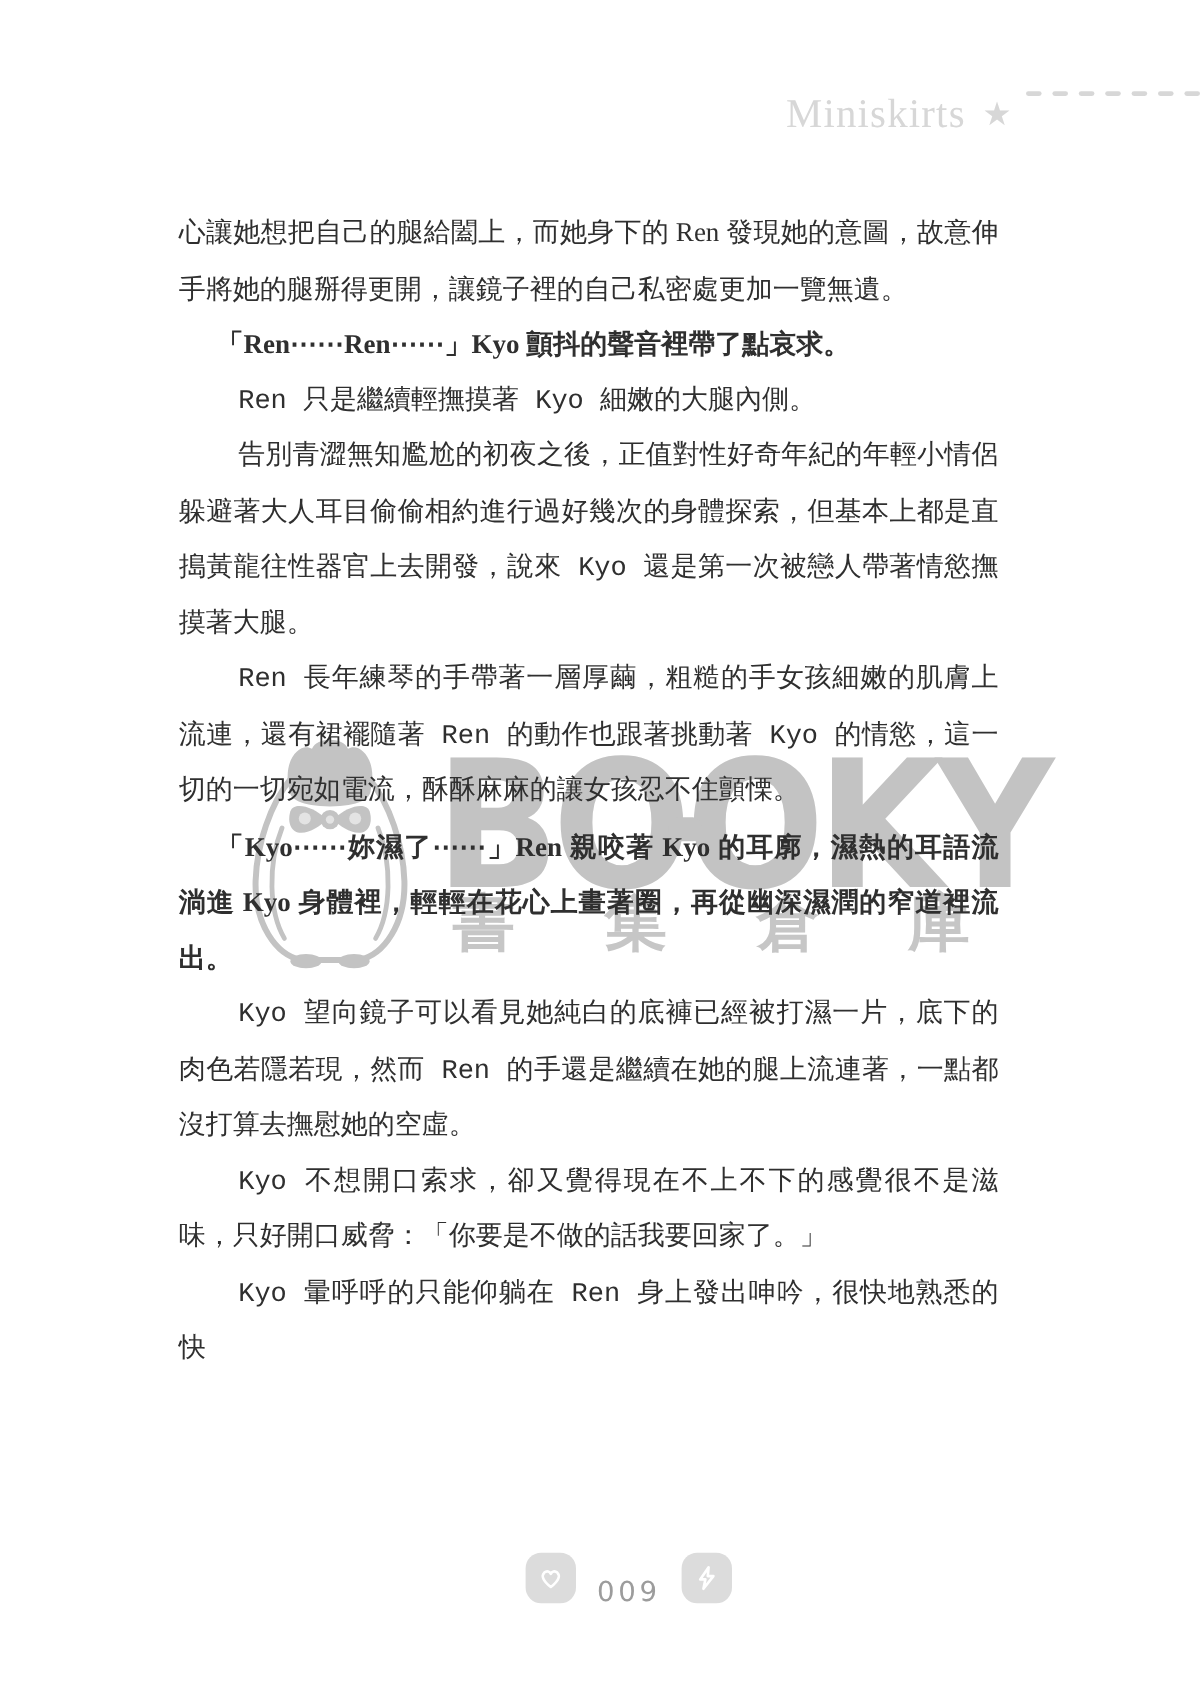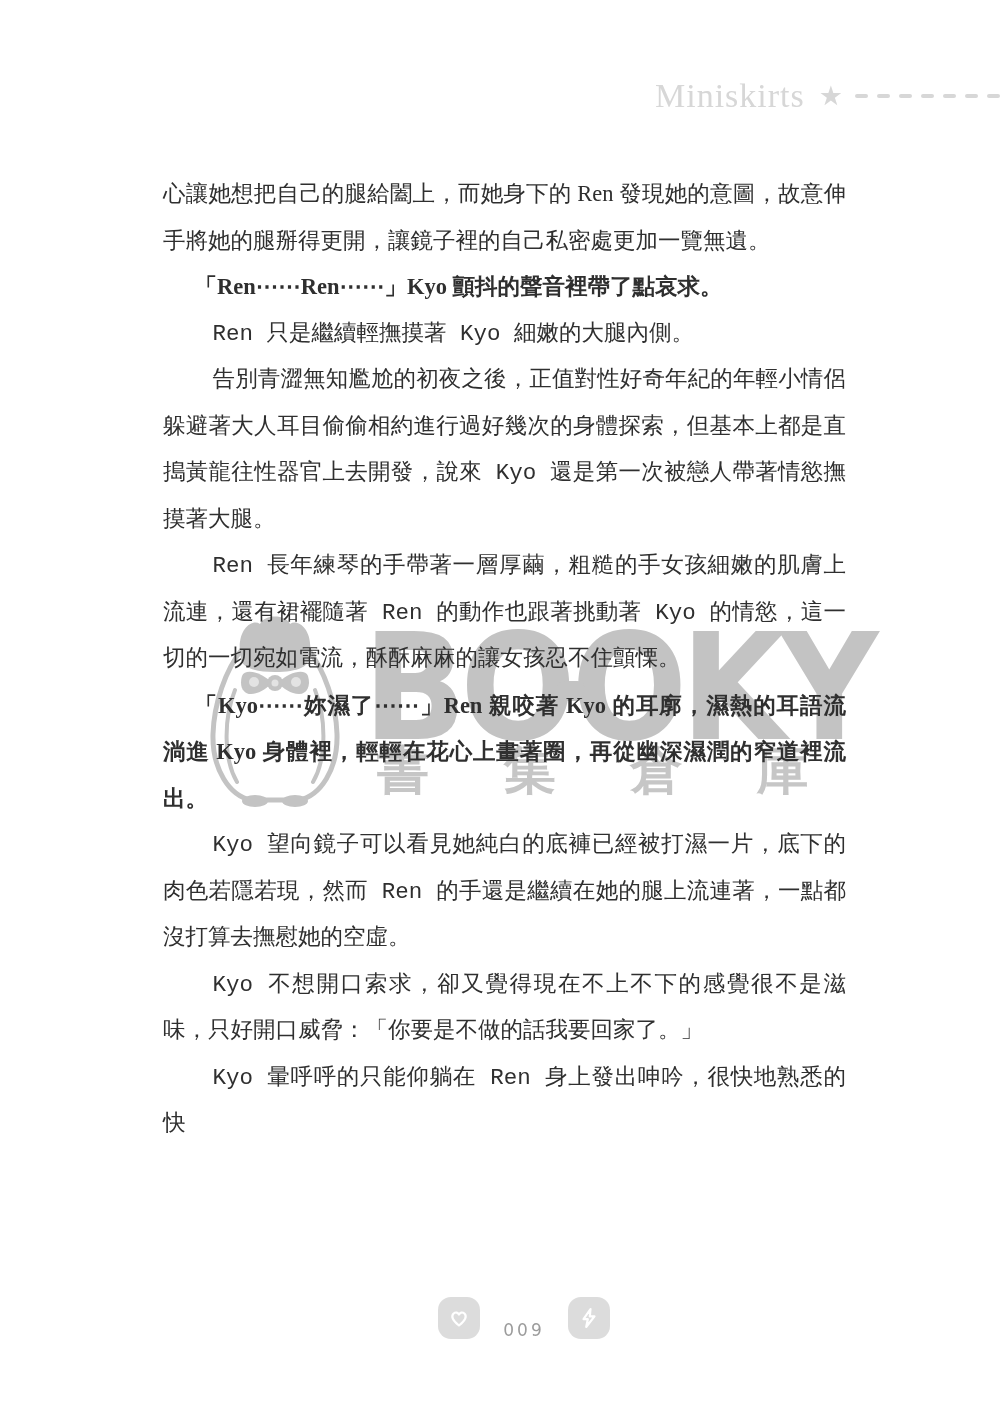--- a/index.html
+++ b/index.html
@@ -7,21 +7,21 @@
     position:relative;
     width:1000px;height:1403px;
     background:#ffffff;
     overflow:hidden;
     font-family:"Liberation Serif","DejaVu Serif",serif;
   }
 
   
   .header{
     position:absolute;top:76px;right:0;
-    display:flex;align-items:center;
+    display:flex;align-items:flex-start;
     color:#d7d7d7;
   }
   .header .title{
     font-size:34px;letter-spacing:1px;line-height:40px;
   }
   .header .star{
     font-size:27px;margin:0 12px 0 14px;line-height:40px;
     font-family:"DejaVu Sans",sans-serif;
   }
   .header .dashes{display:flex;gap:9px;align-items:center;}
@@ -49,21 +49,21 @@
   }
   .wm-sub{
     position:absolute;left:172px;top:128px;width:432px;
     display:flex;justify-content:space-between;
     font-family:"DejaVu Sans",sans-serif;font-weight:700;
     font-size:52px;line-height:60px;color:#c6c6c6;
   }
 
   
   .main{
-    position:absolute;left:163px;top:171px;width:683px;
+    position:absolute;left:149px;top:171px;width:683px;
     z-index:2;
     font-size:22.5px;line-height:46.5px;
     color:#2f2f2f;text-align:justify;
   }
   .main p{margin:0;}
   .main p.normal{text-indent:2.2em;font-family:Liberation Mono, monospace;}
   .main p.dialogue{text-indent:1.4em;font-weight:bold;}
   .main p.none{text-indent:0;}
 
   
@@ -73,21 +73,21 @@
     transform:translateX(24px);
     z-index:2;
   }
   .icon-btn{
     width:42px;height:42px;border:none;border-radius:13px;
     background:#dcdcdc;display:flex;align-items:center;justify-content:center;
     padding:0;cursor:pointer;
   }
   .page-num{
     font-family:"DejaVu Sans",sans-serif;
-    font-size:17px;color:#9c9c9c;letter-spacing:3px;
+    font-size:23px;color:#9c9c9c;letter-spacing:3px;
     min-width:56px;text-align:center;margin-top:24px;
   }
 </style>
 </head>
 <body>
 
 <div class="page">
 
   <div class="header">
     <span class="title">Miniskirts</span>

